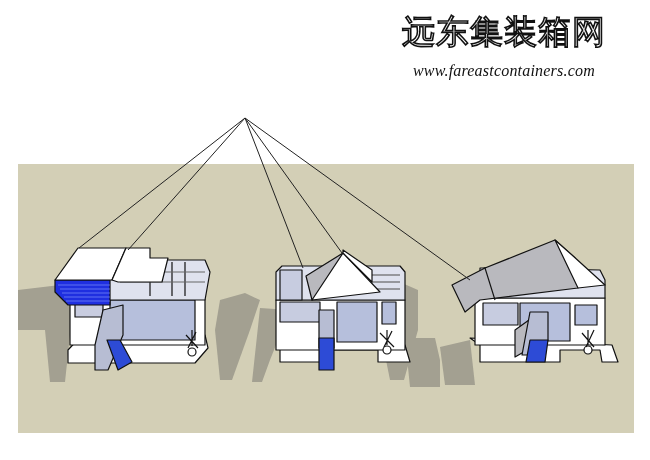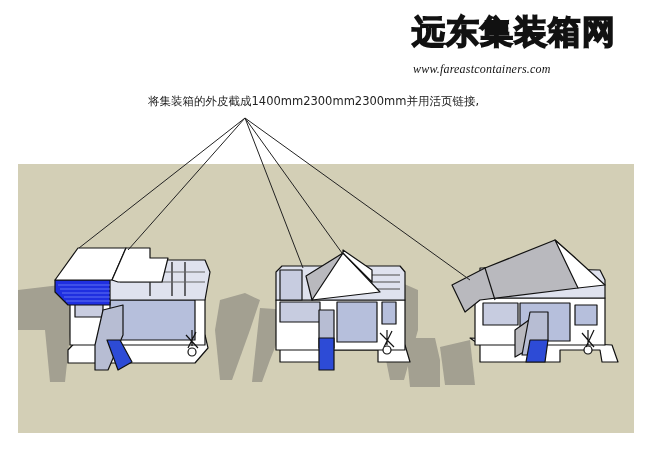--- a/index.html
+++ b/index.html
@@ -1,39 +1,38 @@
 <!DOCTYPE html>
 <html><head>
 <meta charset="utf-8">
 <style>
   html, body { margin: 0; padding: 0; background: #ffffff; }
   body { width: 650px; height: 460px; position: relative; overflow: hidden; font-family: "DejaVu Sans", sans-serif; }
   .brand-title {
-    position: absolute; left: 412px; top: 12px; width: 222px; height: 40px;
-    font-family: "DejaVu Sans", sans-serif; font-weight: bold; font-size: 33px; letter-spacing: 1px;
+    position: absolute; left: 402px; top: 12px; width: 222px; height: 40px;
+    font-family: "DejaVu Sans", sans-serif; font-weight: normal; font-size: 33px; letter-spacing: 1px;
     color: #ffffff; -webkit-text-stroke: 1.6px #111; line-height: 40px; white-space: nowrap;
   }
   .brand-url {
     position: absolute; left: 413px; top: 62px; font-family: "Liberation Serif", serif;
-    font-style: italic; font-size: 12px; color: #111; white-space: nowrap; letter-spacing: 0.2px;
+    font-style: italic; font-size: 16px; color: #111; white-space: nowrap; letter-spacing: 0.2px;
   }
   .caption {
     position: absolute; left: 148px; top: 93px; font-family: "DejaVu Sans", sans-serif;
     font-size: 11.5px; line-height: 16px; color: #222; white-space: nowrap;
   }
   .scene { position: absolute; left: 0; top: 0; width: 650px; height: 460px; }
 </style>
 </head>
 <body>
 
 <div class="brand-title">远东集装箱网</div>
 <div class="brand-url">www.fareastcontainers.com</div>
 
 <div class="caption">
-  <div>将集装箱的外皮截成1400mm2300mm2300mm并用活页链接,</div>
 </div>
 
 <svg class="scene" viewBox="0 0 650 460" xmlns="http://www.w3.org/2000/svg">
 
   <rect x="18" y="164" width="616" height="269" fill="#d3cfb6"></rect>
 
   <g fill="#9b988b" opacity="0.85">
     <polygon points="18,290 60,285 75,295 70,335 65,382 50,382 45,330 18,330"></polygon>
     <polygon points="220,300 245,293 260,300 250,330 232,380 220,380 215,330"></polygon>
     <polygon points="370,285 395,280 418,290 418,330 404,380 390,380 380,330"></polygon>

